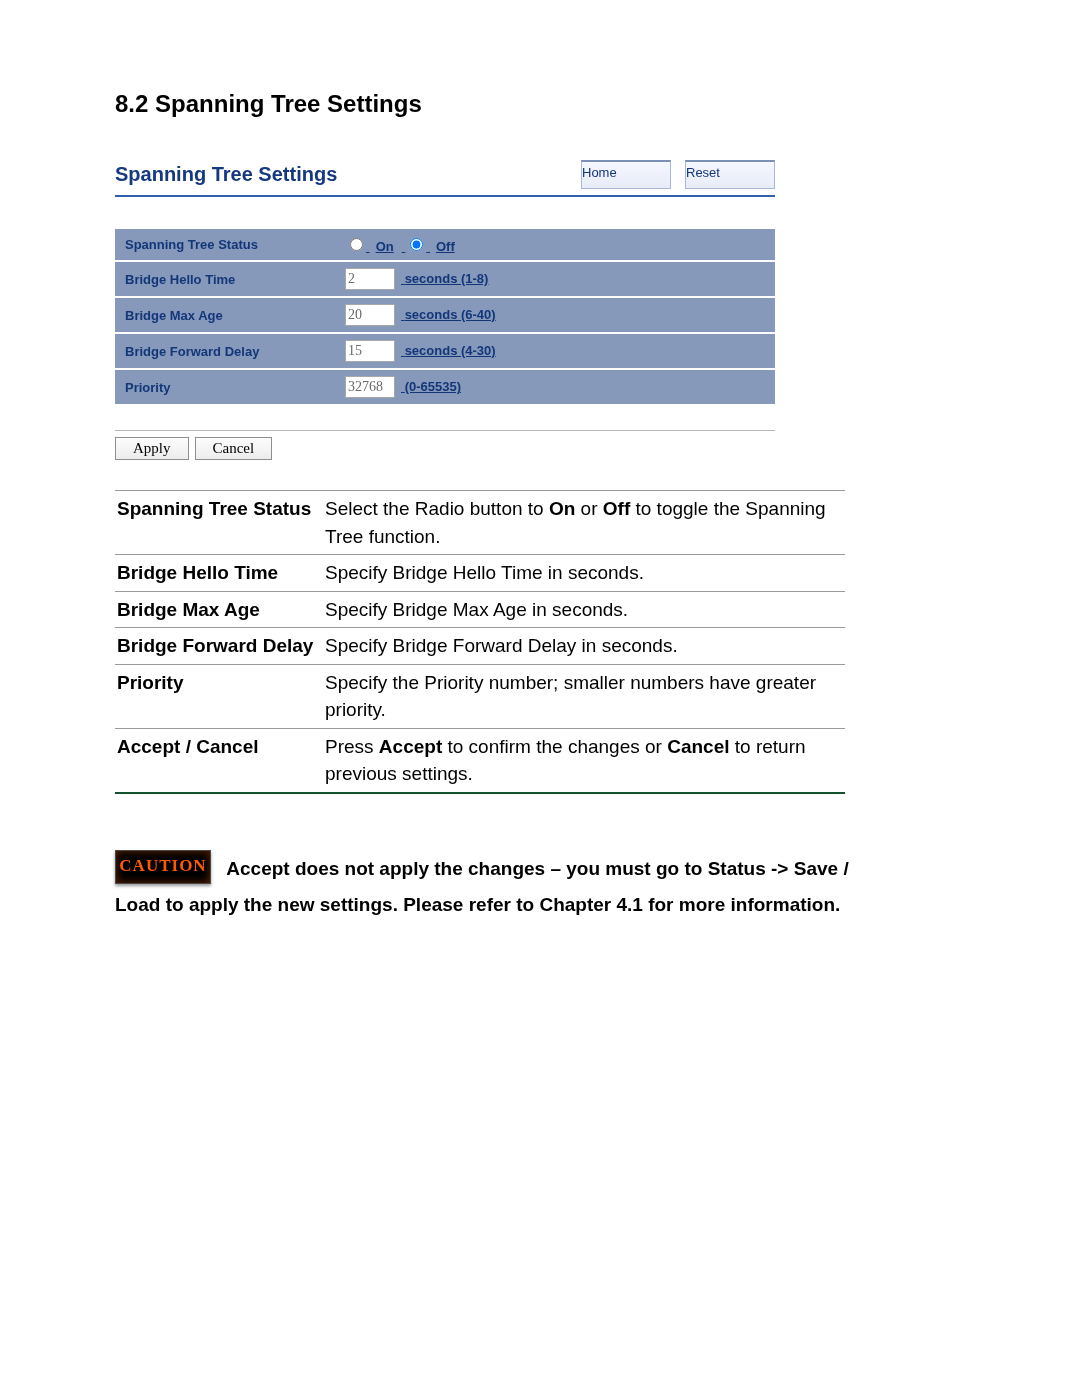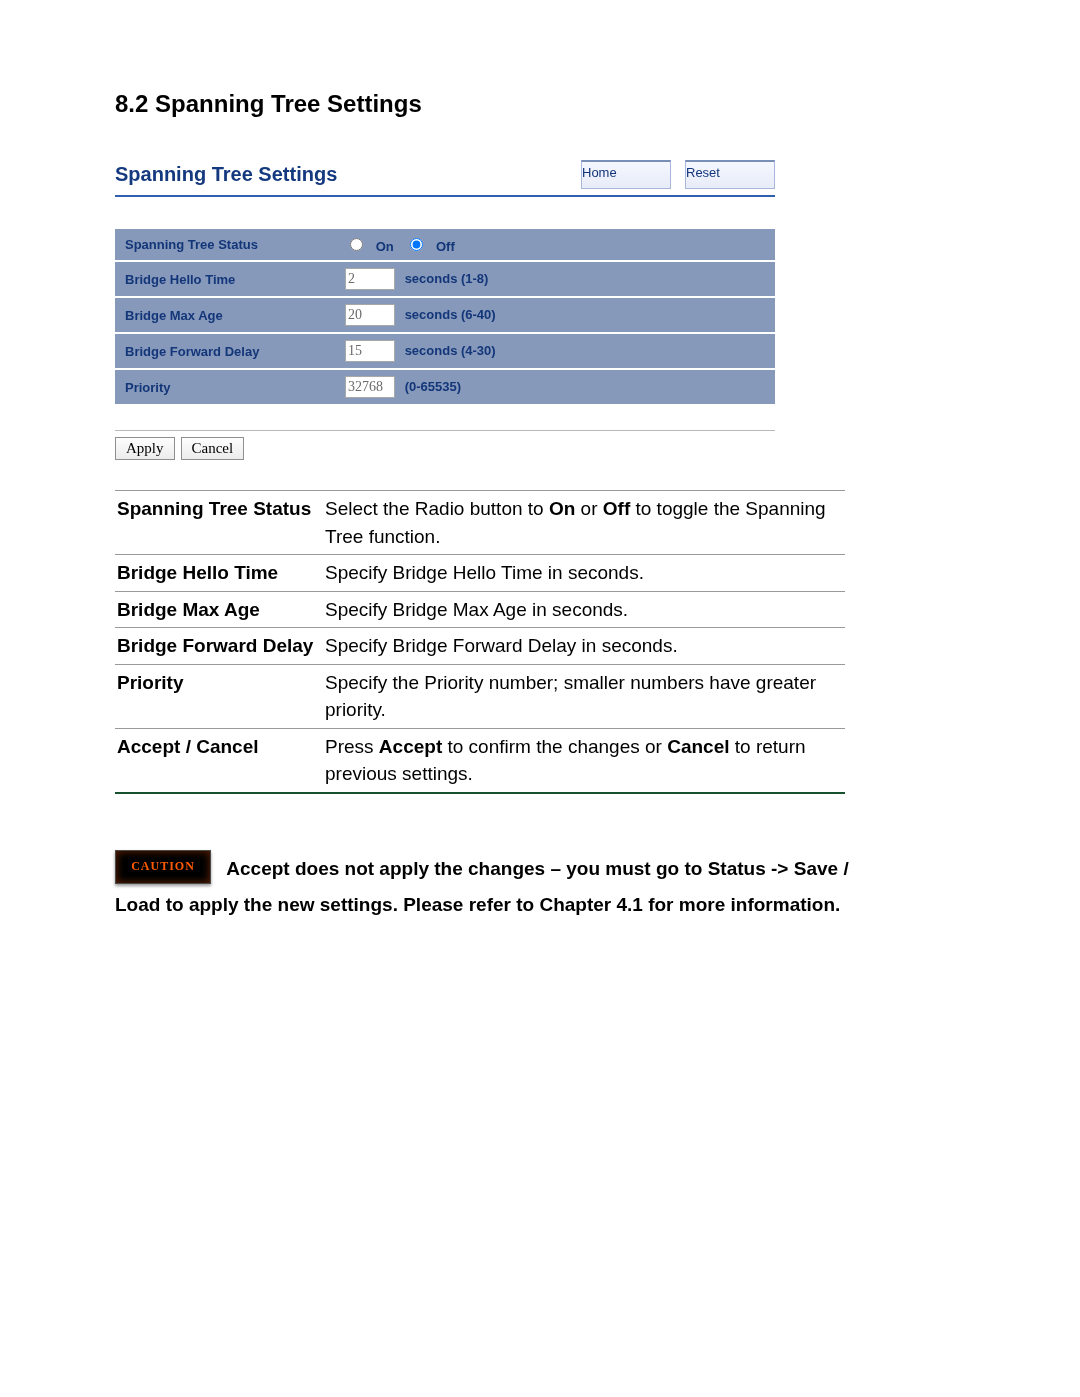--- a/index.html
+++ b/index.html
@@ -76,20 +76,21 @@
     color: #133679;
     font-family: Verdana, Geneva, sans-serif;
     font-weight: 700;
     font-size: 13px;
   }
   .settings-table td.value {
     color: #133679;
     font-family: Verdana, Geneva, sans-serif;
     font-weight: 700;
     font-size: 13px;
+    text-decoration: underline;
   }
   .settings-table input[type="text"] {
     width: 44px;
     height: 20px;
     border: 1px solid #a8a8a8;
     background: #fff;
     font-family: "Times New Roman", serif;
     font-size: 14px;
     color: #6a6a6a;
     padding: 0 2px;
@@ -107,21 +108,21 @@
   }
   .action-buttons {
     display: flex;
     gap: 6px;
   }
   .std-btn {
     font-family: "Times New Roman", serif;
     font-size: 15px;
     background: linear-gradient(#fdfdfd, #ececec);
     border: 1px solid #8f8f8f;
-    padding: 2px 10px;
+    padding: 2px 17px;
     cursor: pointer;
   }
 
   
   .desc-table {
     width: 730px;
     border-collapse: collapse;
     margin-top: 28px;
     font-size: 19px;
     line-height: 1.45;
@@ -151,21 +152,21 @@
   .caution-badge {
     display: inline-block;
     width: 94px;
     height: 32px;
     background: #000;
     border: 1px solid #4a4a4a;
     box-shadow: inset 0 0 8px rgba(255,90,0,0.4), 0 2px 3px rgba(0,0,0,0.4);
     color: #ff5a00;
     font-family: Georgia, serif;
     font-weight: 700;
-    font-size: 12px;
+    font-size: 17px;
     letter-spacing: 1px;
     text-align: center;
     line-height: 30px;
     vertical-align: middle;
     margin-right: 10px;
     margin-bottom: 6px;
   }
   .caution-text {
     font-weight: 700;
   }

